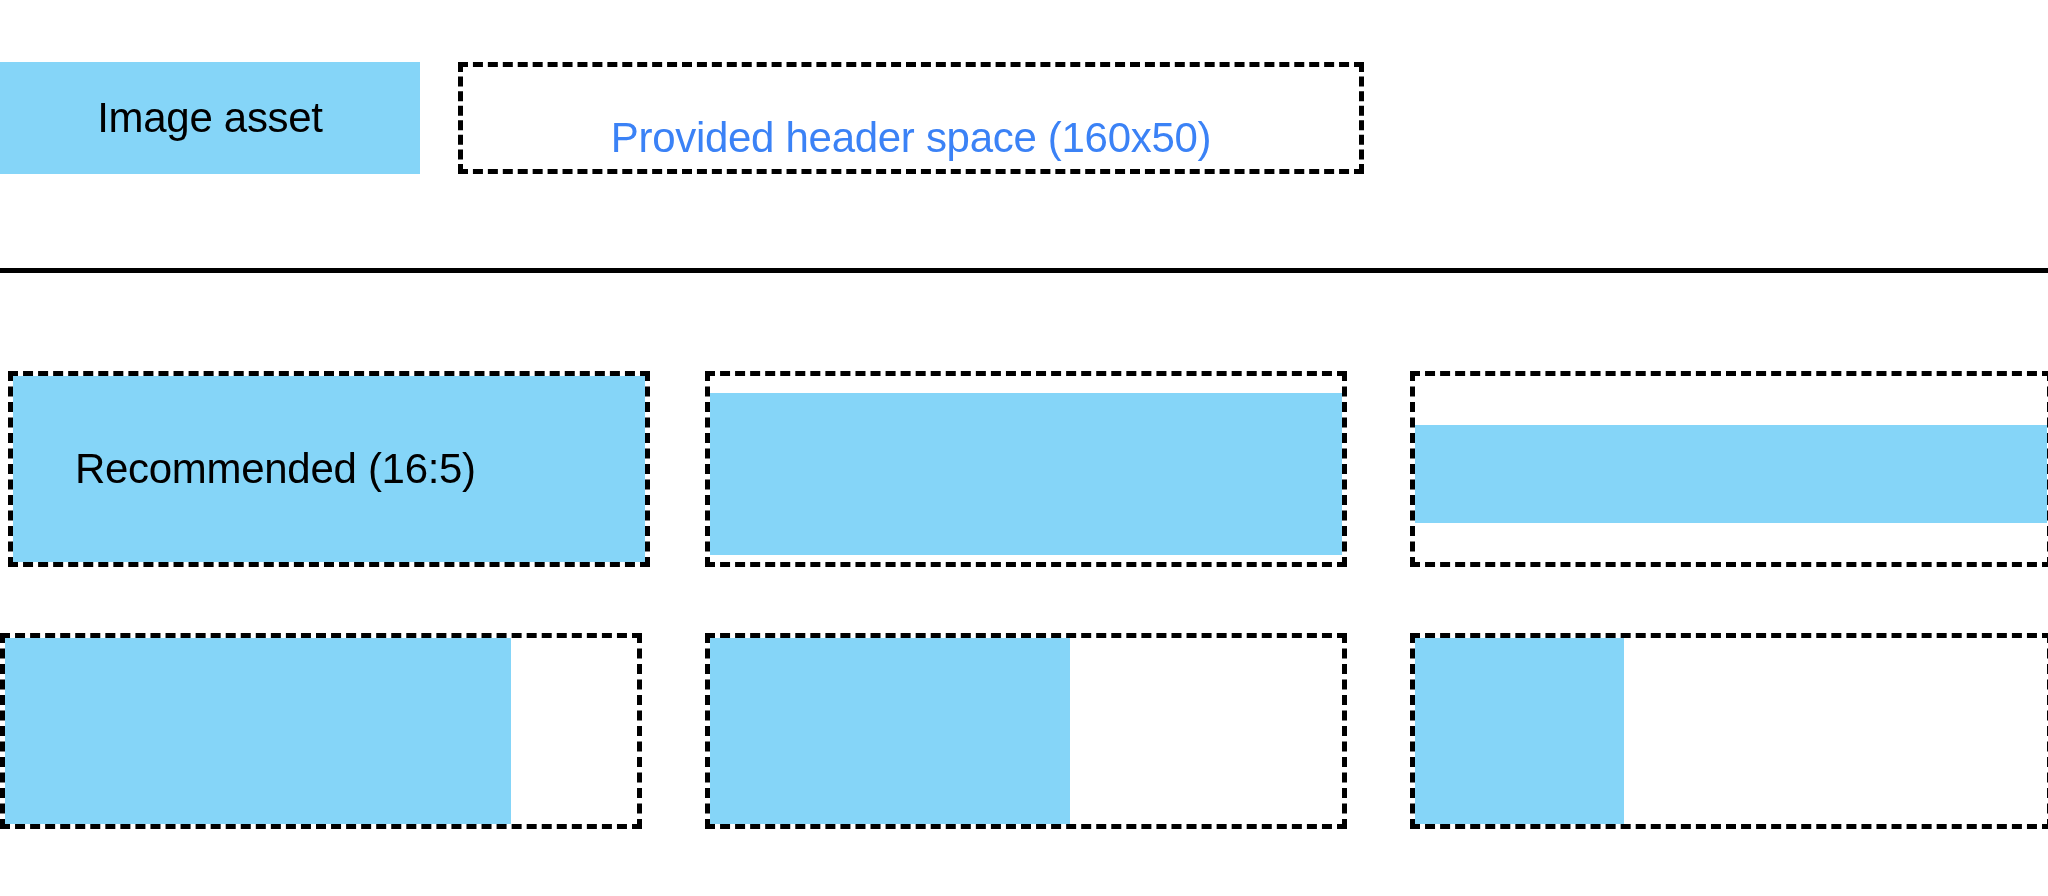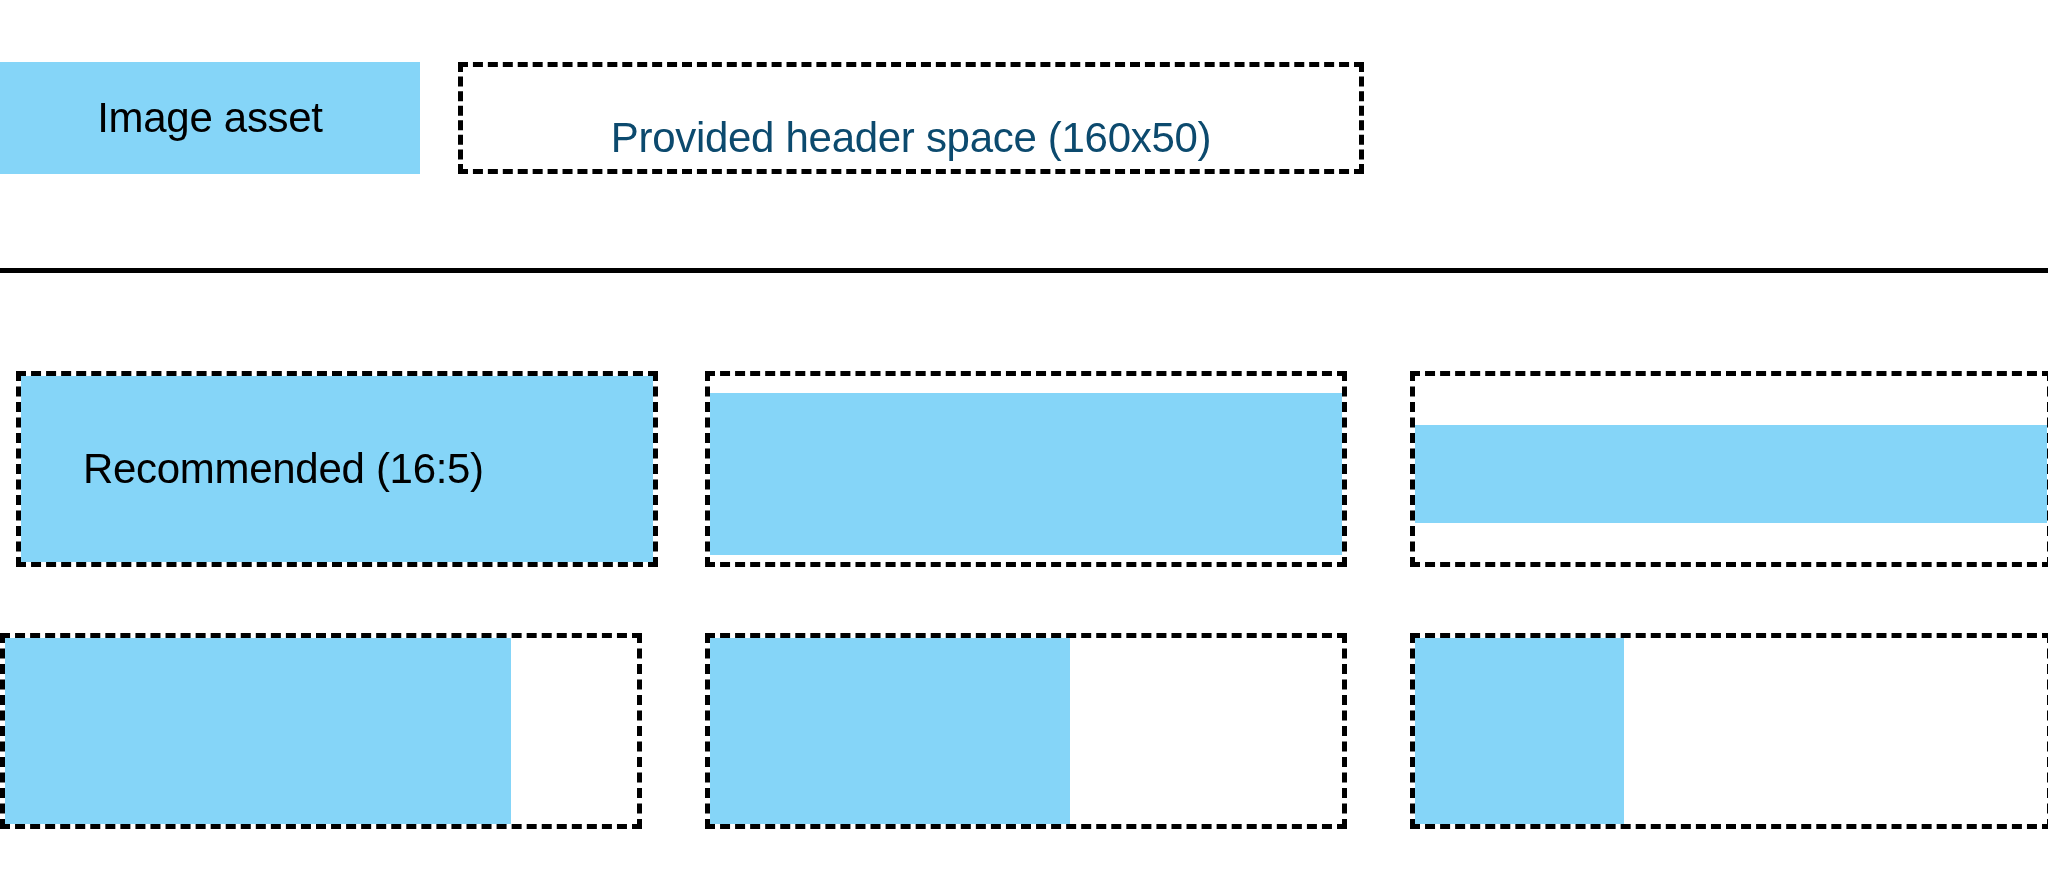--- a/index.html
+++ b/index.html
@@ -57,21 +57,21 @@
     box-sizing: border-box;
     display: flex;
     align-items: center;
     justify-content: center;
     background: #ffffff;
   }
   .header-space-label {
     font-size: 42px;
     line-height: 1;
     letter-spacing: -0.3px;
-    color: #0c4a6e;
+    color: #3b82f6;
     white-space: nowrap;
     margin-top: 39px;
   }
 
   .divider {
     position: absolute;
     left: 0;
     top: 268px;
     width: 2048px;
     height: 5px;
@@ -97,21 +97,21 @@
     transform: translateY(-50%);
     font-size: 42px;
     line-height: 1;
     letter-spacing: -0.3px;
     color: #000;
     white-space: nowrap;
     z-index: 2;
   }
 
   
-  #box-r1c1 { left: 16px;    top: 371px; width: 642px; height: 196px; }
+  #box-r1c1 { left: 8px;    top: 371px; width: 642px; height: 196px; }
   #box-r1c2 { left: 705px;  top: 371px; width: 642px; height: 196px; }
   #box-r1c3 { left: 1410px; top: 371px; width: 642px; height: 196px; }
   
   #box-r2c1 { left: 0px;    top: 633px; width: 642px; height: 196px; }
   #box-r2c2 { left: 705px;  top: 633px; width: 642px; height: 196px; }
   #box-r2c3 { left: 1410px; top: 633px; width: 642px; height: 196px; }
 
   
   #fill-r1c1 { left: 0;  top: 0;    width: 100%; height: 100%; }
   #fill-r1c2 { left: 0;  top: 17px; width: 100%; height: 162px; }

